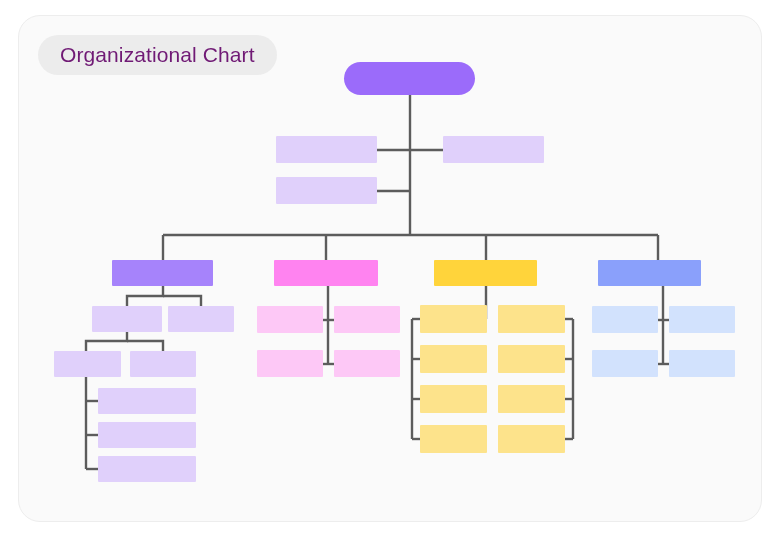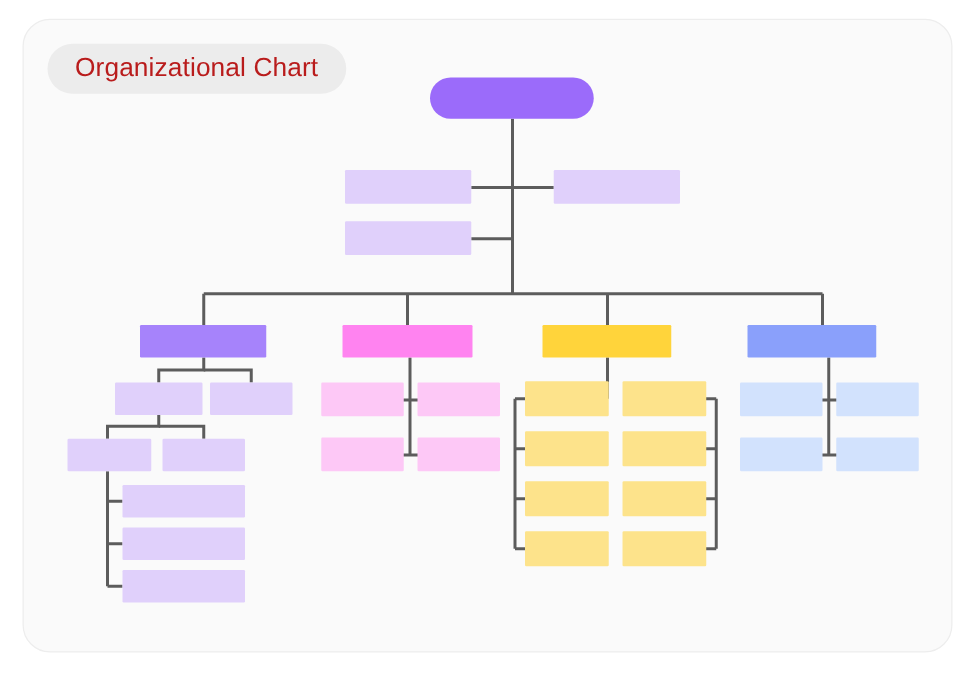--- a/index.html
+++ b/index.html
@@ -44,21 +44,21 @@
   .title-badge {
     position: absolute;
     left: 38px;
     top: 35px;
     height: 40px;
     padding: 0 22px;
     display: flex;
     align-items: center;
     background: #ececec;
     border-radius: 20px;
-    color: #b91c1c;
+    color: #701a75;
     font-size: 21px;
     letter-spacing: 0.1px;
     white-space: nowrap;
     z-index: 3;
   }
   .diagram {
     position: absolute;
     left: 0;
     top: 0;
     width: 784px;

